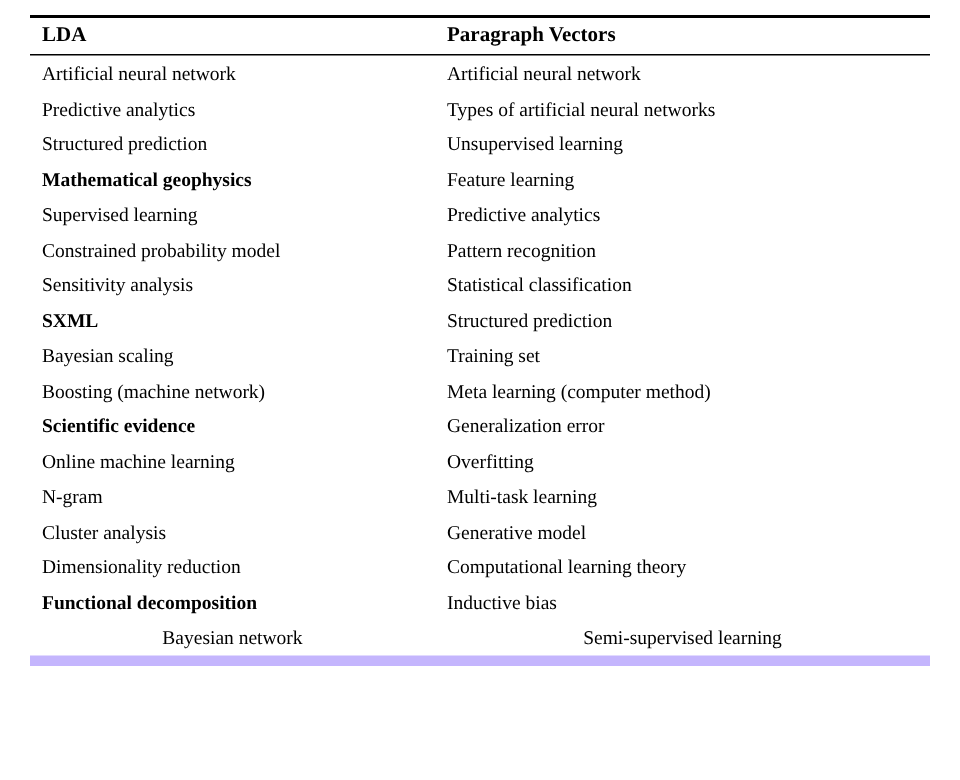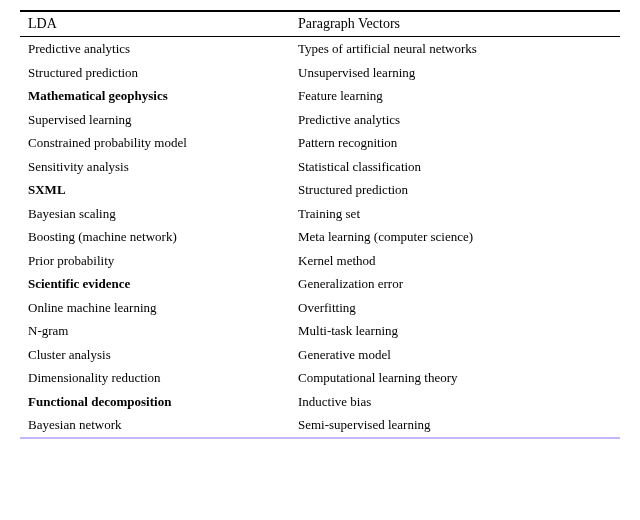--- a/index.html
+++ b/index.html
@@ -17,54 +17,59 @@
       padding: 10px 20px;
     }
     .table-container {
       width: 100%;
     }
     table {
       width: 100%;
       border-collapse: collapse;
     }
     thead tr th {
-      font-weight: normal;
+      font-weight: bold;
       font-size: 14px;
       padding: 4px 8px;
       text-align: left;
       border-top: 2px solid #000;
       border-bottom: 1px solid #000;
     }
     tbody tr td {
       padding: 2px 8px;
       vertical-align: top;
       line-height: 1.5;
     }
     tbody tr:last-child td {
-      border-bottom: 2px solid #c4b5fd;
+      border-bottom: 7px solid #c4b5fd;
+      text-align: center;
     }
     .col-lda {
       width: 45%;
     }
     .col-pv {
       width: 55%;
     }
   </style>
 </head>
 <body>
 
 <div class="table-container">
   <table>
     <thead>
       <tr>
         <th class="col-lda">LDA</th>
         <th class="col-pv">Paragraph Vectors</th>
       </tr>
     </thead>
     <tbody id="table-body">
+    <tr>
+          <td class="col-lda">Artificial neural network</td>
+          <td class="col-pv">Artificial neural network</td>
+        </tr>
         <tr>
           <td class="col-lda">Predictive analytics</td>
           <td class="col-pv">Types of artificial neural networks</td>
         </tr>
         <tr>
           <td class="col-lda">Structured prediction</td>
           <td class="col-pv">Unsupervised learning</td>
         </tr>
         <tr>
           <td class="col-lda"><b>Mathematical geophysics</b></td>
@@ -85,25 +90,21 @@
         <tr>
           <td class="col-lda"><b>SXML</b></td>
           <td class="col-pv">Structured prediction</td>
         </tr>
         <tr>
           <td class="col-lda">Bayesian scaling</td>
           <td class="col-pv">Training set</td>
         </tr>
         <tr>
           <td class="col-lda">Boosting (machine network)</td>
-          <td class="col-pv">Meta learning (computer science)</td>
-        </tr>
-        <tr>
-          <td class="col-lda">Prior probability</td>
-          <td class="col-pv">Kernel method</td>
+          <td class="col-pv">Meta learning (computer method)</td>
         </tr>
         <tr>
           <td class="col-lda"><b>Scientific evidence</b></td>
           <td class="col-pv">Generalization error</td>
         </tr>
         <tr>
           <td class="col-lda">Online machine learning</td>
           <td class="col-pv">Overfitting</td>
         </tr>
         <tr>

